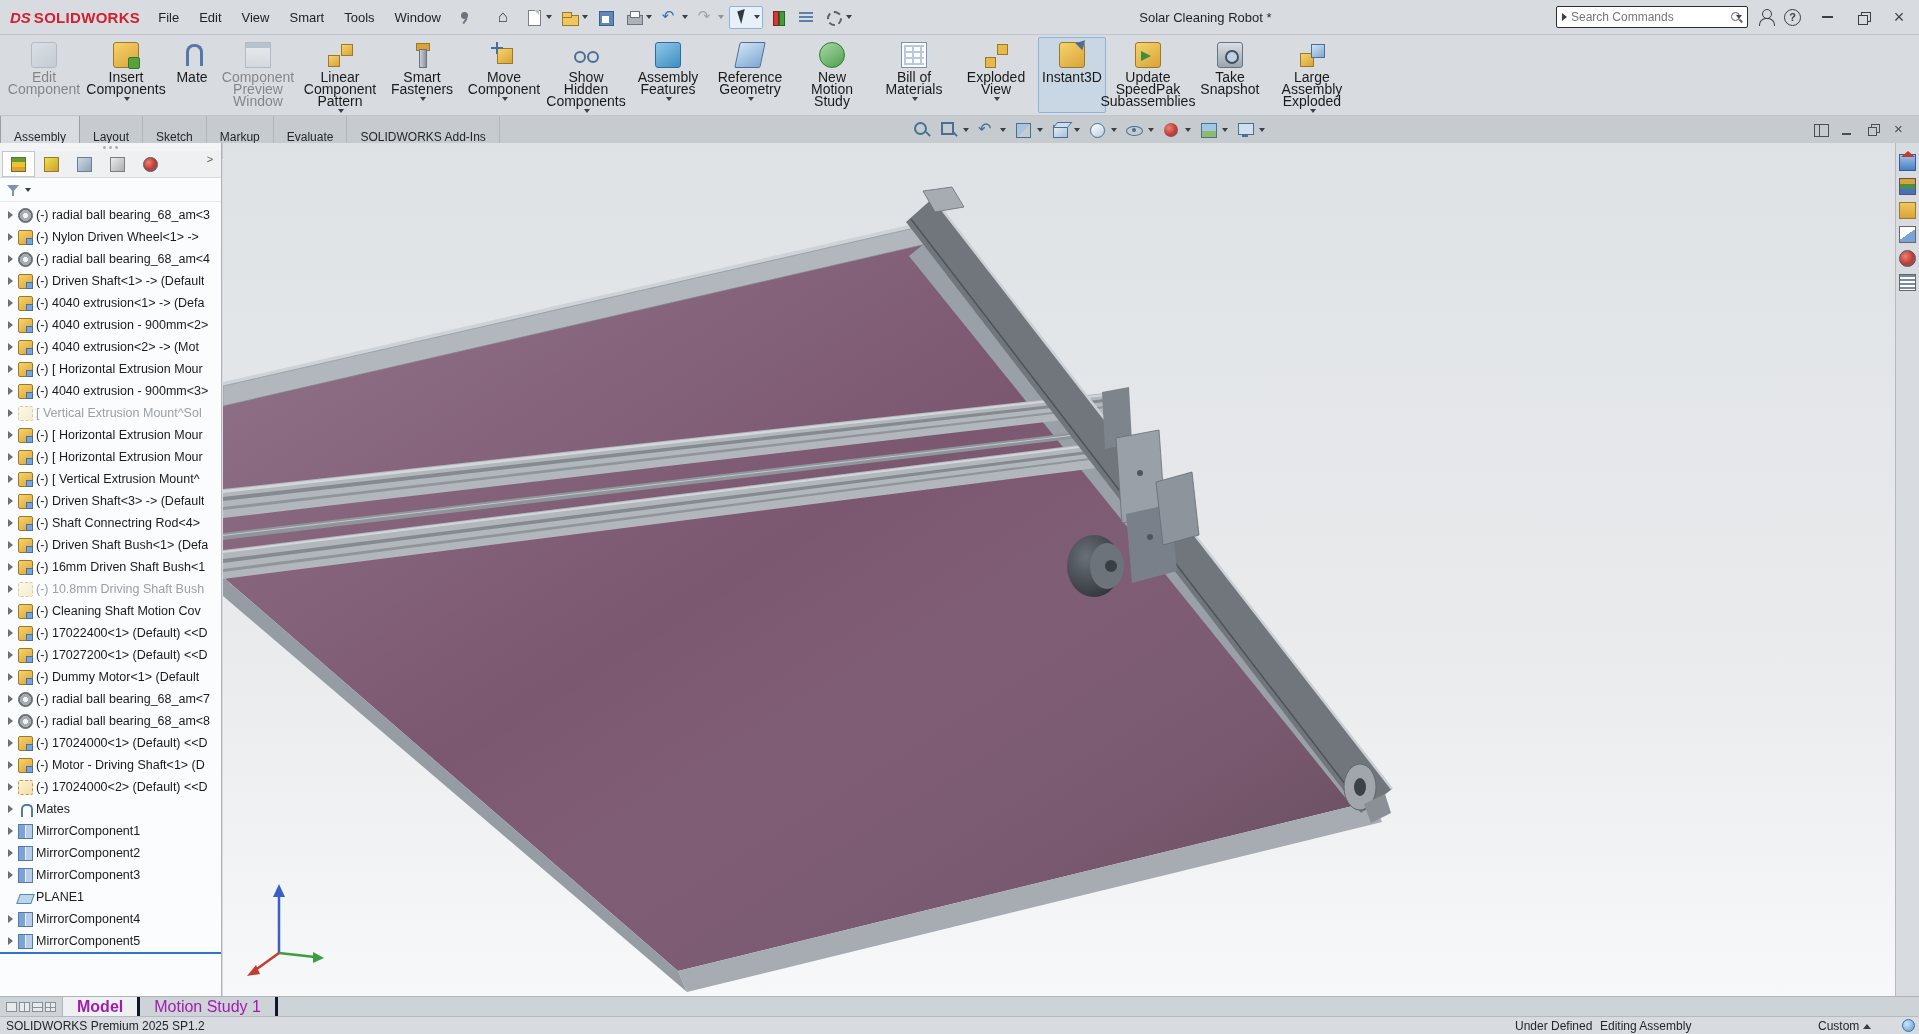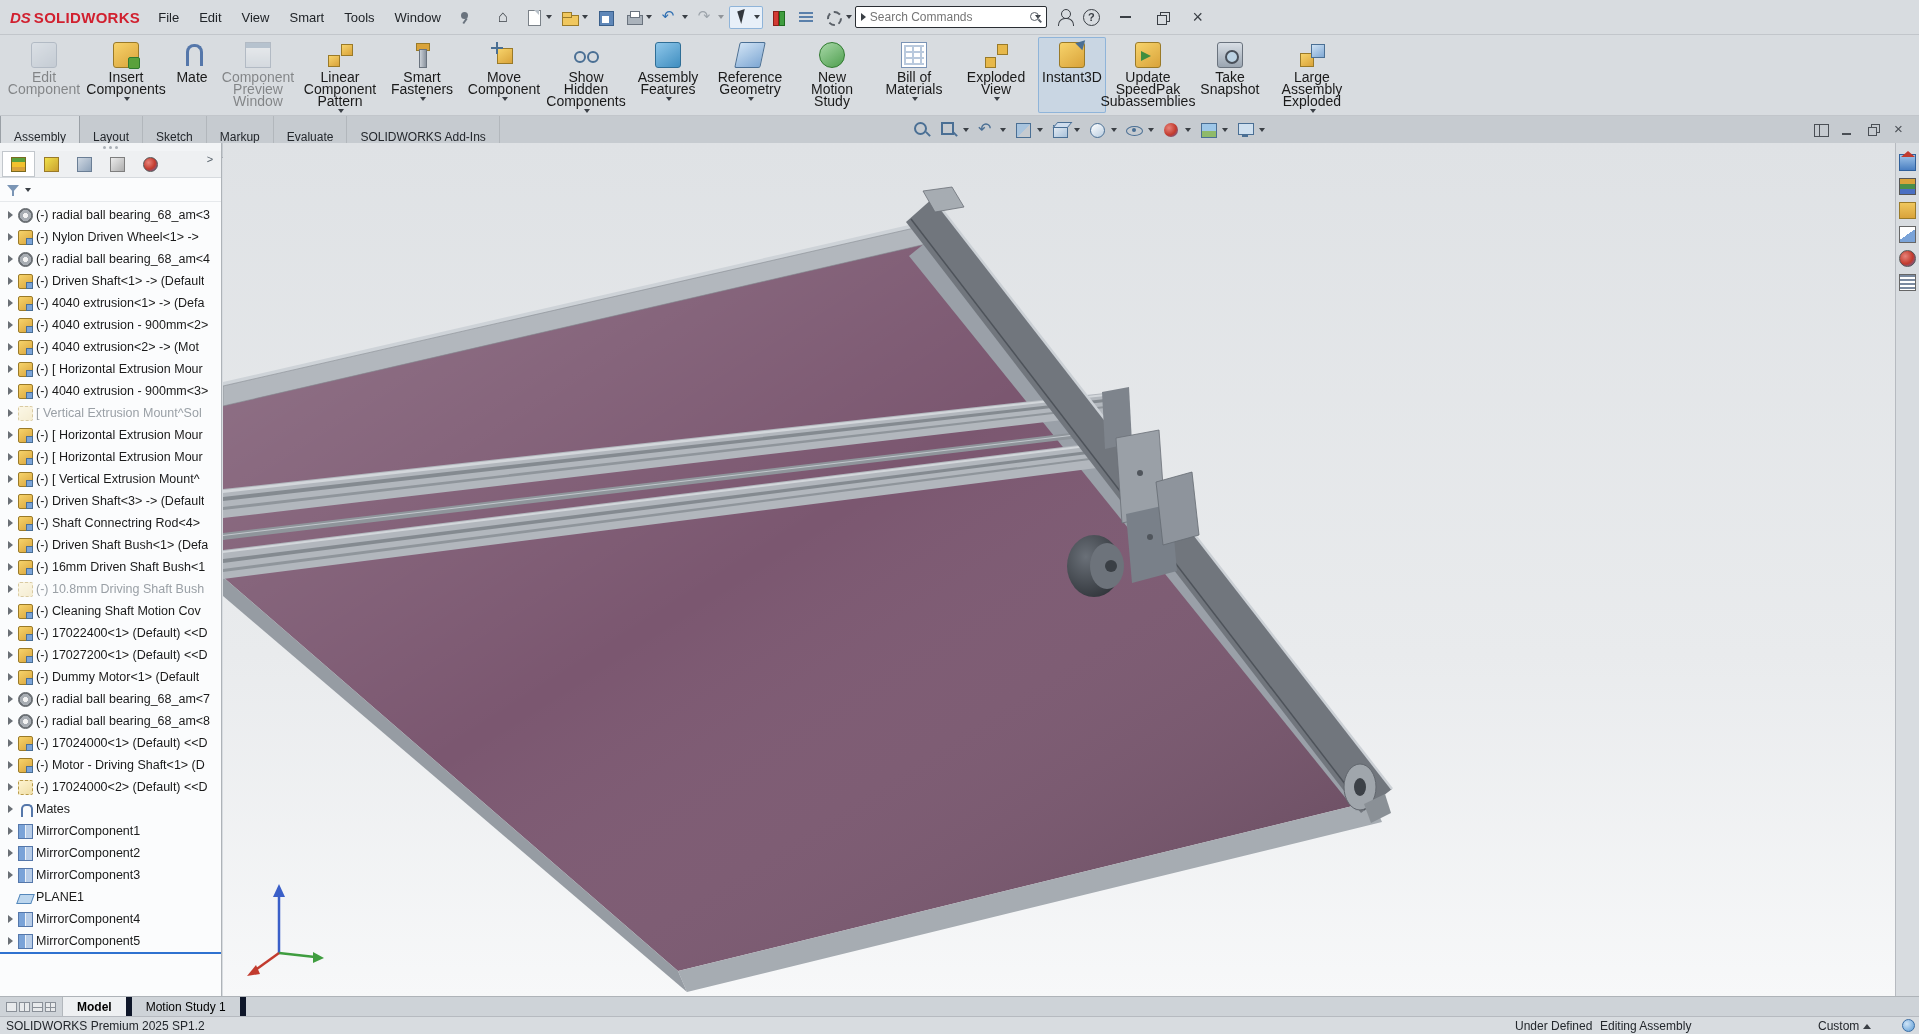--- a/index.html
+++ b/index.html
@@ -186,21 +186,21 @@
 .tp-custom-properties{background:repeating-linear-gradient(180deg,#7a8aa0 0 2px,#fff 2px 4px);border:1px solid #666}
 
 
 .doctabs{position:absolute;top:996px;left:0;right:0;height:20px;background:#ced3d8;border-top:1px solid #aeb3b8;display:flex;align-items:stretch}
 .vc-strip{display:flex;align-items:center;gap:2px;padding:0 6px;border-right:1px solid #b2b7bc}
 .vc{width:11px;height:10px;border:1px solid #8a9098;background:#e8eaec;position:relative;display:inline-block}
 .vc-two-view-horizontal::after{content:"";position:absolute;left:4px;top:0;bottom:0;width:1px;background:#8a9098}
 .vc-two-view-vertical::after{content:"";position:absolute;top:4px;left:0;right:0;height:1px;background:#8a9098}
 .vc-four-view::after{content:"";position:absolute;left:4px;top:0;bottom:0;width:1px;background:#8a9098;box-shadow:-4px 4px 0 4px transparent}
 .vc-four-view::before{content:"";position:absolute;top:4px;left:0;right:0;height:1px;background:#8a9098}
-.mtab{padding:3px 14px;font-size:12px;color:#000000;border-right:6px solid #0f172a;display:flex;align-items:center}
+.mtab{padding:3px 14px;font-size:16px;color:#a21caf;border-right:3px solid #0f172a;display:flex;align-items:center}
 .mtab.active{background:#eef0f2;font-weight:bold}
 
 
 .statusbar{position:absolute;top:1016px;left:0;right:0;height:18px;background:#d8dce0;border-top:1px solid #b6bac0;font-size:12px;color:#23272c}
 .sb-left{position:absolute;left:6px;top:2px}
 .sb-underdefined{position:absolute;left:1515px;top:2px}
 .sb-editing{position:absolute;left:1600px;top:2px}
 .sb-custom{position:absolute;left:1818px;top:2px;display:flex;align-items:center;gap:4px}
 .sb-custom .up{width:0;height:0;border-left:4px solid transparent;border-right:4px solid transparent;border-bottom:5px solid #3a3f45}
 .globe{position:absolute;right:4px;top:2px;width:13px;height:13px;border-radius:50%;border:1px solid #3a6ea5;background:radial-gradient(circle at 35% 35%,#cfe4f7,#5b9bd5)}
@@ -265,20 +265,23 @@
         </span>
         <span class="qa">
           <span class="qa-ic qa-display"></span>
 
         </span>
         <span class="qa has-caret">
           <span class="qa-ic qa-settings"></span>
           <span class="caret"></span>
         </span>
       </div>
+    <div class="title-area">
+      <span class="doc-title">Solar Cleaning Robot *</span>
+    </div>
     <div class="tb-right">
       <div class="search">
         <span class="search-chevron"></span>
         <input class="search-input" placeholder="Search Commands" style="">
         <span class="mag"></span>
         <span class="caret has-caret" style="display:inline-block"></span>
       </div>
       <span class="user-ic"></span>
       <span class="help-ic"></span>
       <div class="wc-list">

